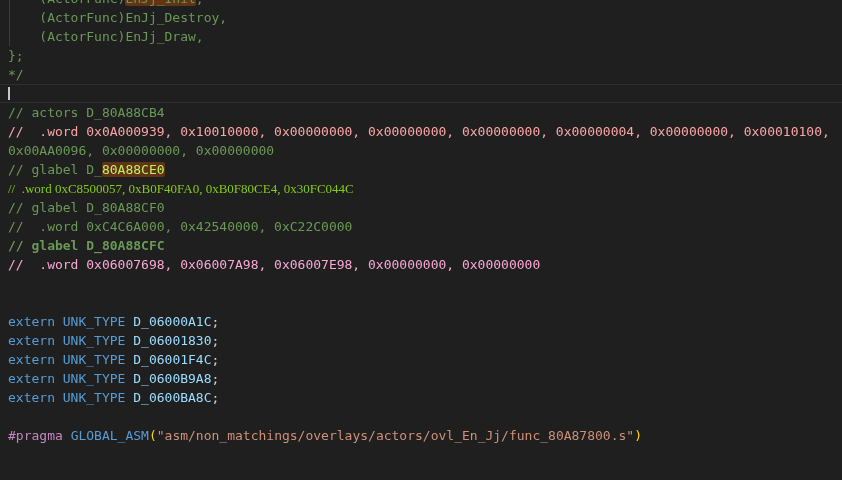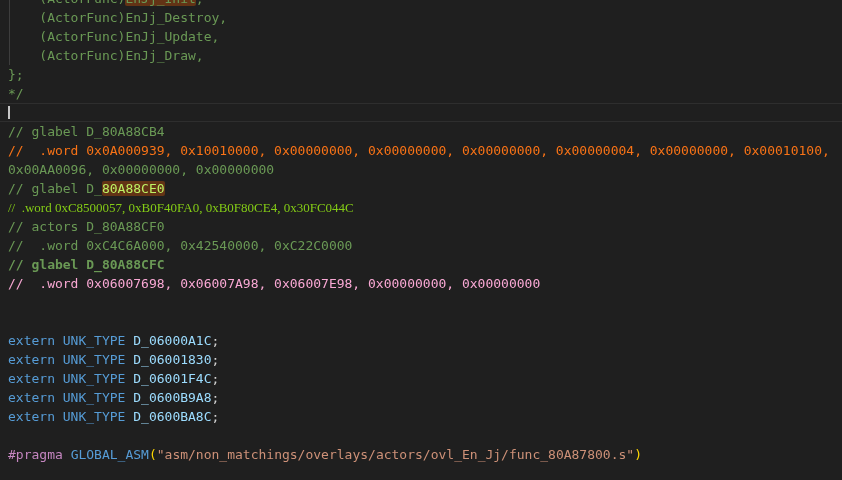--- a/index.html
+++ b/index.html
@@ -61,31 +61,30 @@
     border-radius: 2px;
   }
 </style>
 </head>
 <body>
 
 <div class="editor" style="background: rgb(31, 31, 31);">
   <div class="lines" id="lines">
       <div class="line"><span class="indent-guide" style="background: rgb(61, 61, 61);"></span><span class="tok" style="color: rgb(106, 153, 85);">    (ActorFunc)</span><span class="tok hl" style="color: rgb(106, 153, 85); background: rgb(99, 51, 21);">EnJj_Init</span><span class="tok" style="color: rgb(106, 153, 85);">,</span></div>
       <div class="line"><span class="indent-guide" style="background: rgb(61, 61, 61);"></span><span class="tok" style="color: rgb(106, 153, 85);">    (ActorFunc)EnJj_Destroy,</span></div>
-      <div class="line"><span class="indent-guide" style="background: rgb(61, 61, 61);"></span><span class="tok" style="color: rgb(106, 153, 85);">    (ActorFunc)EnJj_Update,</span></div>
       <div class="line"><span class="indent-guide" style="background: rgb(61, 61, 61);"></span><span class="tok" style="color: rgb(106, 153, 85);">    (ActorFunc)EnJj_Draw,</span></div>
       <div class="line"><span class="tok" style="color: rgb(106, 153, 85);">};</span></div>
       <div class="line"><span class="tok" style="color: rgb(106, 153, 85);">*/</span></div>
       <div class="line cur-line" style="border-top-color: rgb(46, 46, 46); border-bottom-color: rgb(46, 46, 46);"><span class="cursor" style="background: rgb(198, 198, 198);"></span></div>
-      <div class="line"><span class="tok" style="color: rgb(106, 153, 85);">// glabel D_80A88CB4</span></div>
-      <div class="line"><span class="tok" style="color: #f97316;">//  .word 0x0A000939, 0x10010000, 0x00000000, 0x00000000, 0x00000000, 0x00000004, 0x00000000, 0x00010100,</span></div>
+      <div class="line"><span class="tok" style="color: rgb(106, 153, 85);">// actors D_80A88CB4</span></div>
+      <div class="line"><span class="tok" style="color: #fca5a5;">//  .word 0x0A000939, 0x10010000, 0x00000000, 0x00000000, 0x00000000, 0x00000004, 0x00000000, 0x00010100,</span></div>
       <div class="line"><span class="tok" style="color: rgb(106, 153, 85);">0x00AA0096, 0x00000000, 0x00000000</span></div>
       <div class="line"><span class="tok" style="color: rgb(106, 153, 85);">// glabel D_</span><span class="tok hl" style="color: #bef264; background: rgb(99, 51, 21);">80A88CE0</span></div>
       <div class="line"><span class="tok" style="color: #84cc16; font-family: Liberation Serif, serif;">//  .word 0xC8500057, 0xB0F40FA0, 0xB0F80CE4, 0x30FC044C</span></div>
-      <div class="line"><span class="tok" style="color: rgb(106, 153, 85);">// actors D_80A88CF0</span></div>
+      <div class="line"><span class="tok" style="color: rgb(106, 153, 85);">// glabel D_80A88CF0</span></div>
       <div class="line"><span class="tok" style="color: rgb(106, 153, 85); margin-top: 16px;">//  .word 0xC4C6A000, 0x42540000, 0xC22C0000</span></div>
       <div class="line"><span class="tok" style="color: rgb(106, 153, 85); font-weight: bold;">// glabel D_80A88CFC</span></div>
       <div class="line"><span class="tok" style="color: #f9a8d4;">//  .word 0x06007698, 0x06007A98, 0x06007E98, 0x00000000, 0x00000000</span></div>
       <div class="line"></div>
       <div class="line"></div>
       <div class="line"><span class="tok" style="color: rgb(86, 156, 214);">extern</span><span class="tok" style="color: rgb(212, 212, 212);"> </span><span class="tok" style="color: rgb(86, 156, 214);">UNK_TYPE</span><span class="tok" style="color: rgb(212, 212, 212);"> </span><span class="tok" style="color: rgb(156, 220, 254);">D_06000A1C</span><span class="tok" style="color: rgb(212, 212, 212);">;</span></div>
       <div class="line"><span class="tok" style="color: rgb(86, 156, 214);">extern</span><span class="tok" style="color: rgb(212, 212, 212);"> </span><span class="tok" style="color: rgb(86, 156, 214);">UNK_TYPE</span><span class="tok" style="color: rgb(212, 212, 212);"> </span><span class="tok" style="color: rgb(156, 220, 254);">D_06001830</span><span class="tok" style="color: rgb(212, 212, 212);">;</span></div>
       <div class="line"><span class="tok" style="color: rgb(86, 156, 214);">extern</span><span class="tok" style="color: rgb(212, 212, 212);"> </span><span class="tok" style="color: rgb(86, 156, 214);">UNK_TYPE</span><span class="tok" style="color: rgb(212, 212, 212);"> </span><span class="tok" style="color: rgb(156, 220, 254);">D_06001F4C</span><span class="tok" style="color: rgb(212, 212, 212);">;</span></div>
       <div class="line"><span class="tok" style="color: rgb(86, 156, 214);">extern</span><span class="tok" style="color: rgb(212, 212, 212);"> </span><span class="tok" style="color: rgb(86, 156, 214);">UNK_TYPE</span><span class="tok" style="color: rgb(212, 212, 212);"> </span><span class="tok" style="color: rgb(156, 220, 254);">D_0600B9A8</span><span class="tok" style="color: rgb(212, 212, 212);">;</span></div>
       <div class="line"><span class="tok" style="color: rgb(86, 156, 214);">extern</span><span class="tok" style="color: rgb(212, 212, 212);"> </span><span class="tok" style="color: rgb(86, 156, 214);">UNK_TYPE</span><span class="tok" style="color: rgb(212, 212, 212);"> </span><span class="tok" style="color: rgb(156, 220, 254);">D_0600BA8C</span><span class="tok" style="color: rgb(212, 212, 212);">;</span></div>

